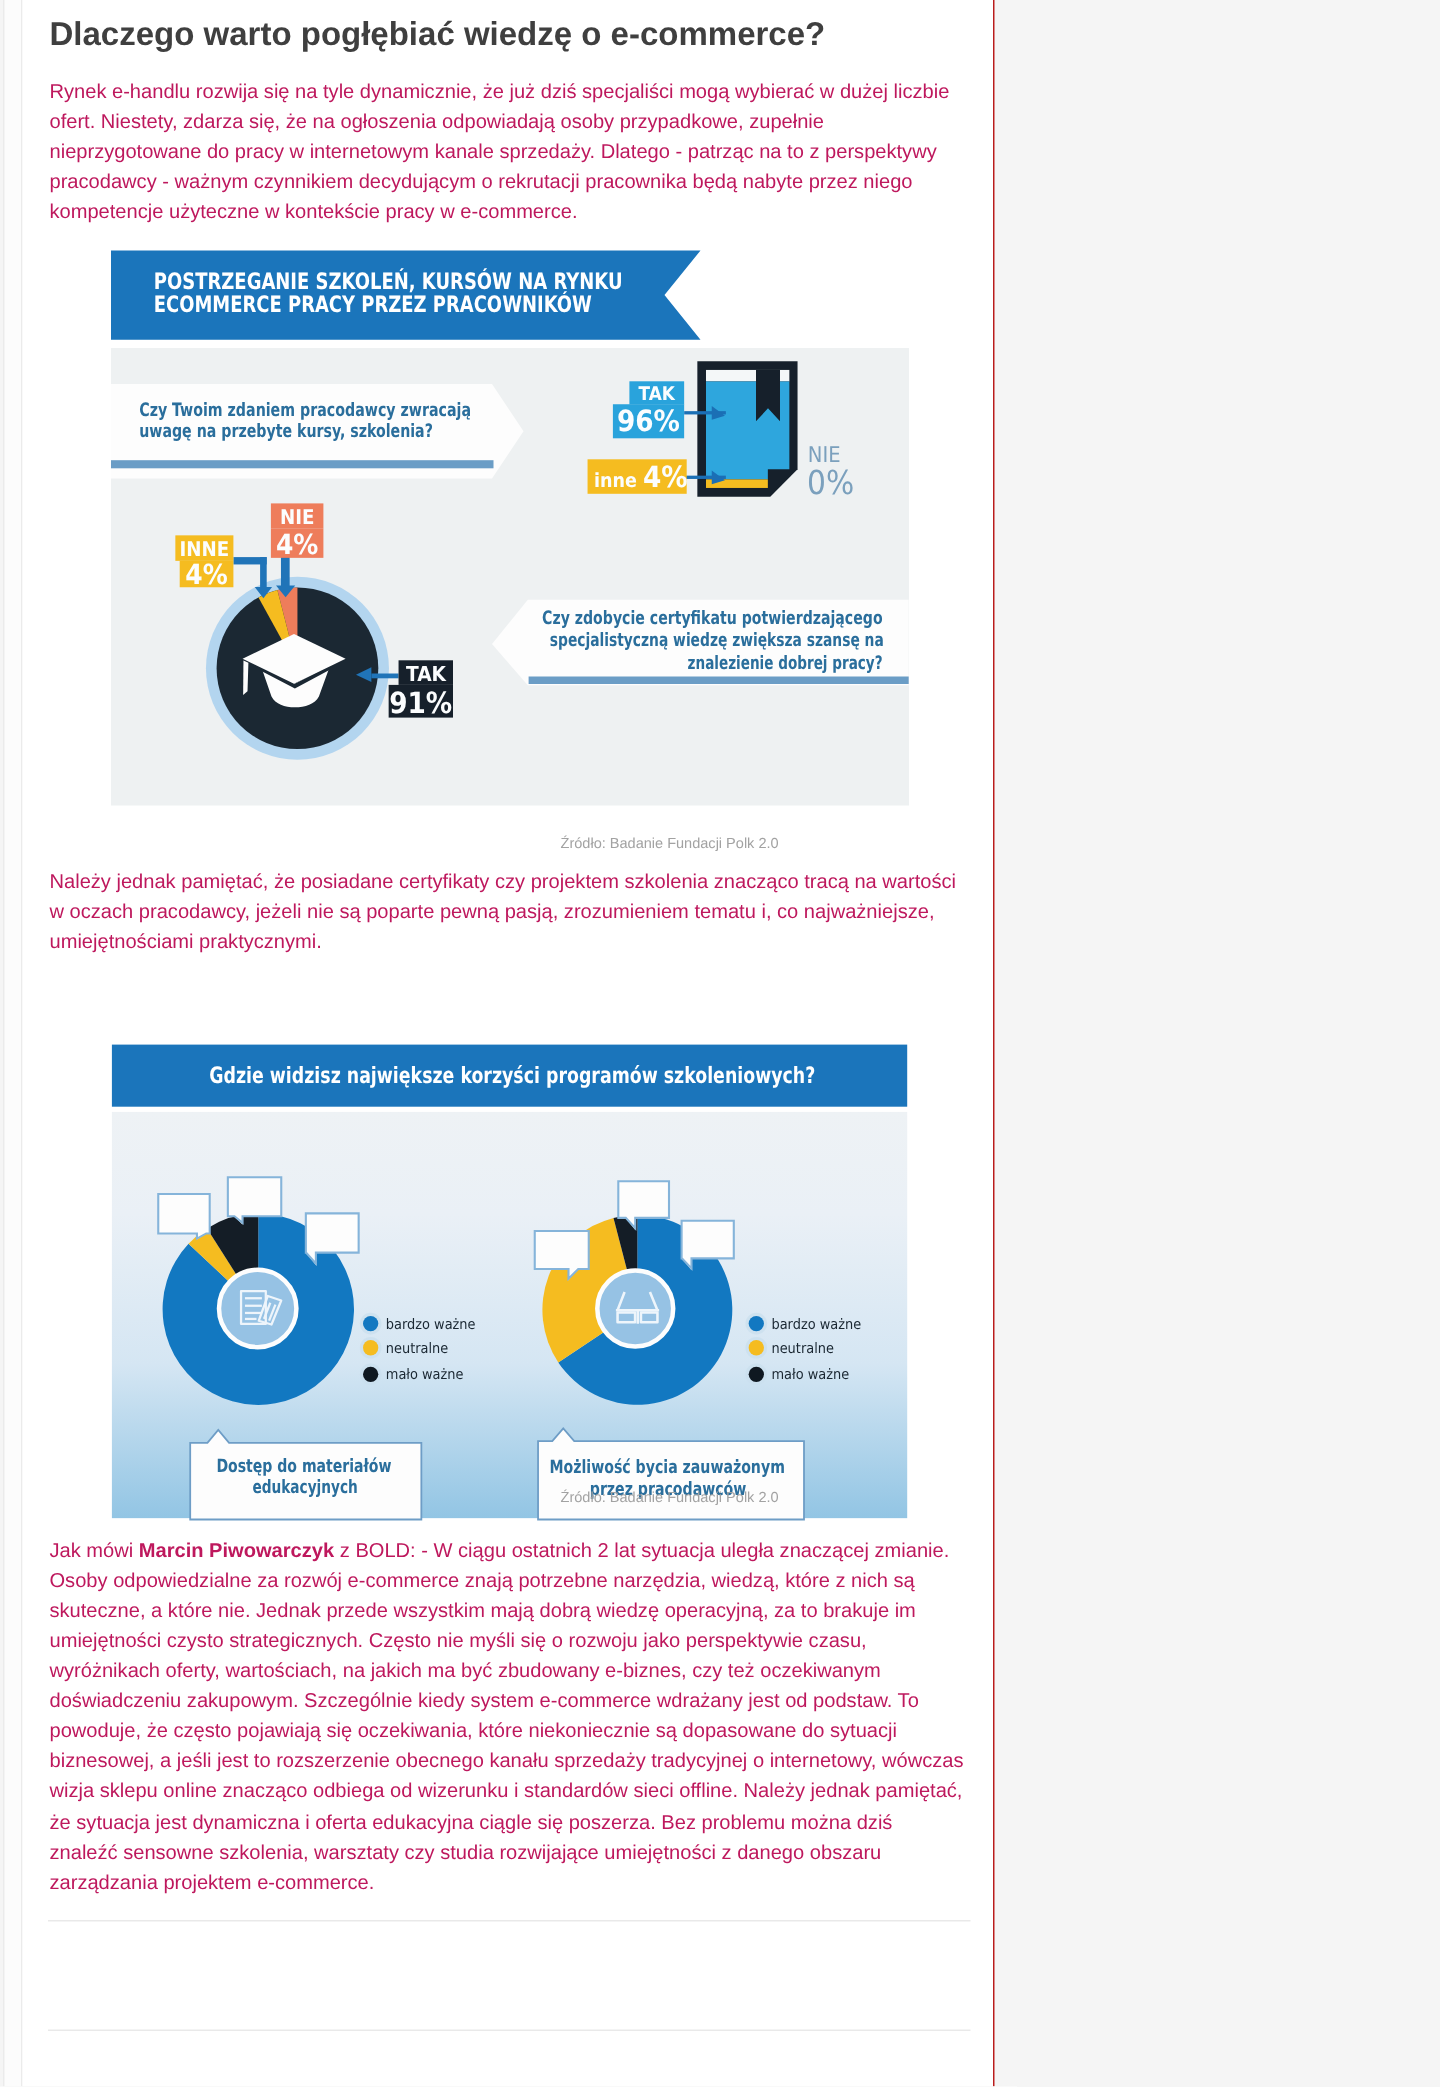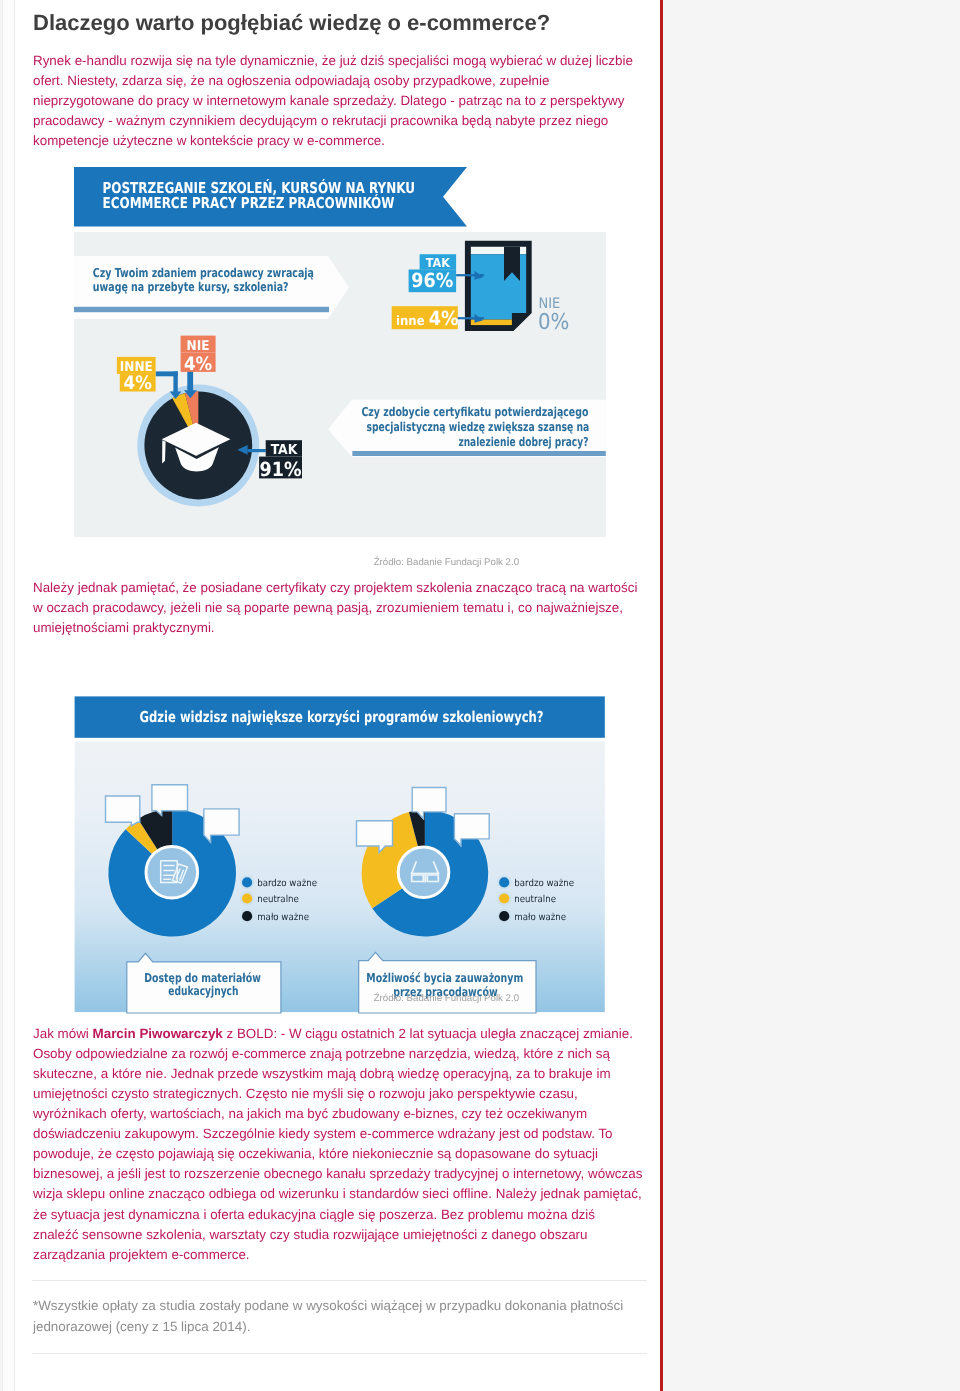--- a/index.html
+++ b/index.html
@@ -2,21 +2,21 @@
 <html><head>
 <meta charset="utf-8">
 <style>
   html,body{margin:0;padding:0;}
   body{width:960px;height:1391px;background:#f5f5f5;font-family:"Liberation Sans",sans-serif;overflow:hidden;
        -webkit-font-smoothing:antialiased;text-rendering:geometricPrecision;}
   .page{position:relative;width:960px;height:1391px;background:#f5f5f5;overflow:hidden;}
   .railL{position:absolute;left:2px;top:0;width:11px;height:1391px;background:#fcfcfc;
          border-left:1px solid #ebebeb;border-right:1px solid #ebebeb;}
   .col{position:absolute;left:15px;top:0;width:648px;height:1391px;background:#fff;
-       border-right:3px solid #b91c1c;box-sizing:border-box;}
+       border-right:1px solid #b91c1c;box-sizing:border-box;}
 
   h1.title{margin:0;padding:0;position:absolute;left:18px;top:10px;width:612px;
            font-size:22px;font-weight:bold;color:#3f3f3f;letter-spacing:0.0px;}
   p.body{margin:0;position:absolute;font-size:13.4px;line-height:20.1px;color:#be185d;
          text-align:left;}
   .src{position:absolute;font-size:9.7px;color:#a2a2a2;text-align:center;line-height:12px;}
   .hr{position:absolute;height:1px;background:#e9e9e9;left:17px;width:614.7px;}
   .foot{position:absolute;font-size:13.4px;line-height:20.2px;color:#8e8e8e;}
   .warto{position:absolute;font-size:13.6px;font-weight:bold;color:#6e6e6e;}
 
@@ -291,19 +291,18 @@
         </g>
       </svg>
     </div>
 
     <div class="src" style="left:231px;top:993px;width:400.8px;">Źródło: Badanie Fundacji Polk 2.0</div>
 
     <p class="body" style="left:18px;top:1023.7px;width:610.7px;"><span>Jak mówi </span><b>Marcin Piwowarczyk</b><span> z BOLD: - W ciągu ostatnich 2 lat sytuacja uległa znaczącej zmianie. Osoby odpowiedzialne za rozwój e-commerce znają potrzebne narzędzia, wiedzą, które z nich są skuteczne, a które nie. Jednak przede wszystkim mają dobrą wiedzę operacyjną, za to brakuje im umiejętności czysto strategicznych. Często nie myśli się o rozwoju jako perspektywie czasu, wyróżnikach oferty, wartościach, na jakich ma być zbudowany e-biznes, czy też oczekiwanym doświadczeniu zakupowym. Szczególnie kiedy system e-commerce wdrażany jest od podstaw. To powoduje, że często pojawiają się oczekiwania, które niekoniecznie są dopasowane do sytuacji biznesowej, a jeśli jest to rozszerzenie obecnego kanału sprzedaży tradycyjnej o internetowy, wówczas wizja sklepu online znacząco odbiega od wizerunku i standardów sieci offline. Należy jednak pamiętać, że sytuacja jest dynamiczna i oferta edukacyjna ciągle się poszerza. Bez problemu można dziś znaleźć sensowne szkolenia, warsztaty czy studia rozwijające umiejętności z danego obszaru zarządzania projektem e-commerce.</span></p>
 
     <div class="hr" style="top:1280px;"></div>
 
-    <p class="foot" style="left:18px;top:1283px;width:611px;">*Wszystkie opłaty za studia zostały podane w wysokości wiążącej w przypadku dokonania płatności jednorazowej (ceny z 15 lipca 2014).</p>
 
     <div class="hr" style="top:1352.9px;"></div>
 
     <div class="warto" style="left:18px;top:1439px;margin-top:32px;">Warto doczytać:</div>
   </div>
 </div>
 
 </body></html>

